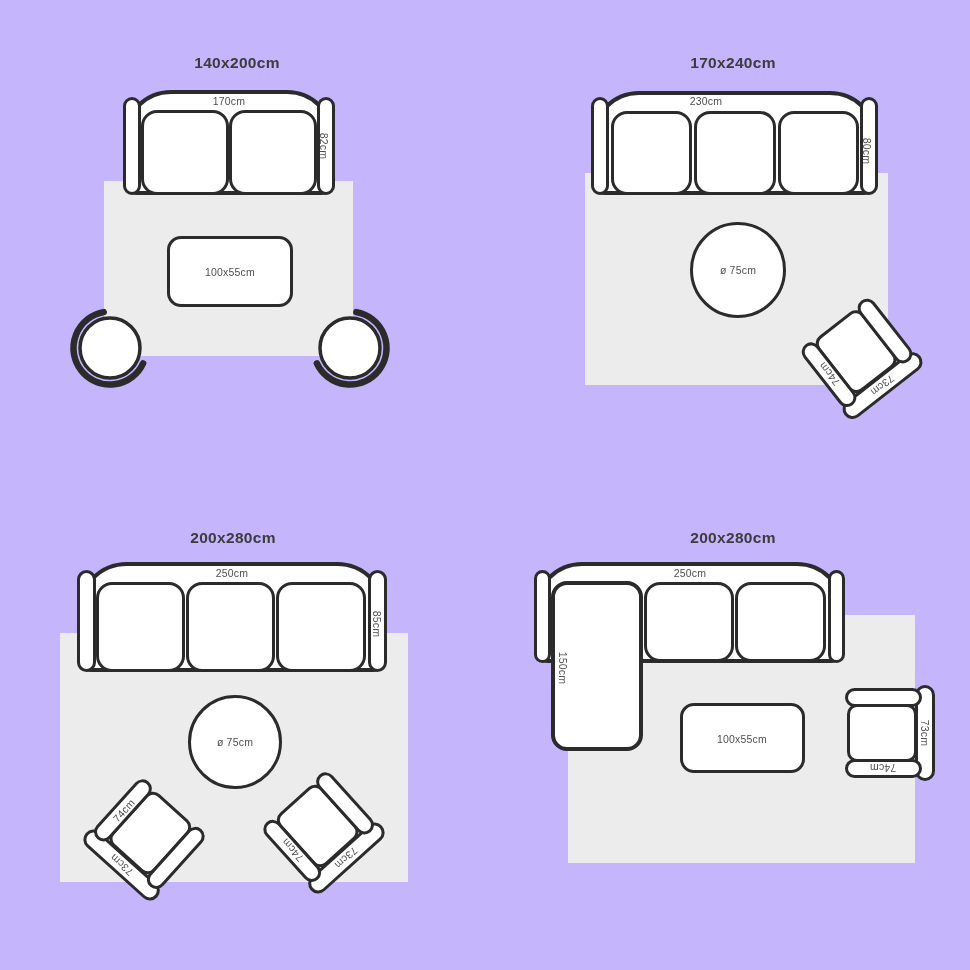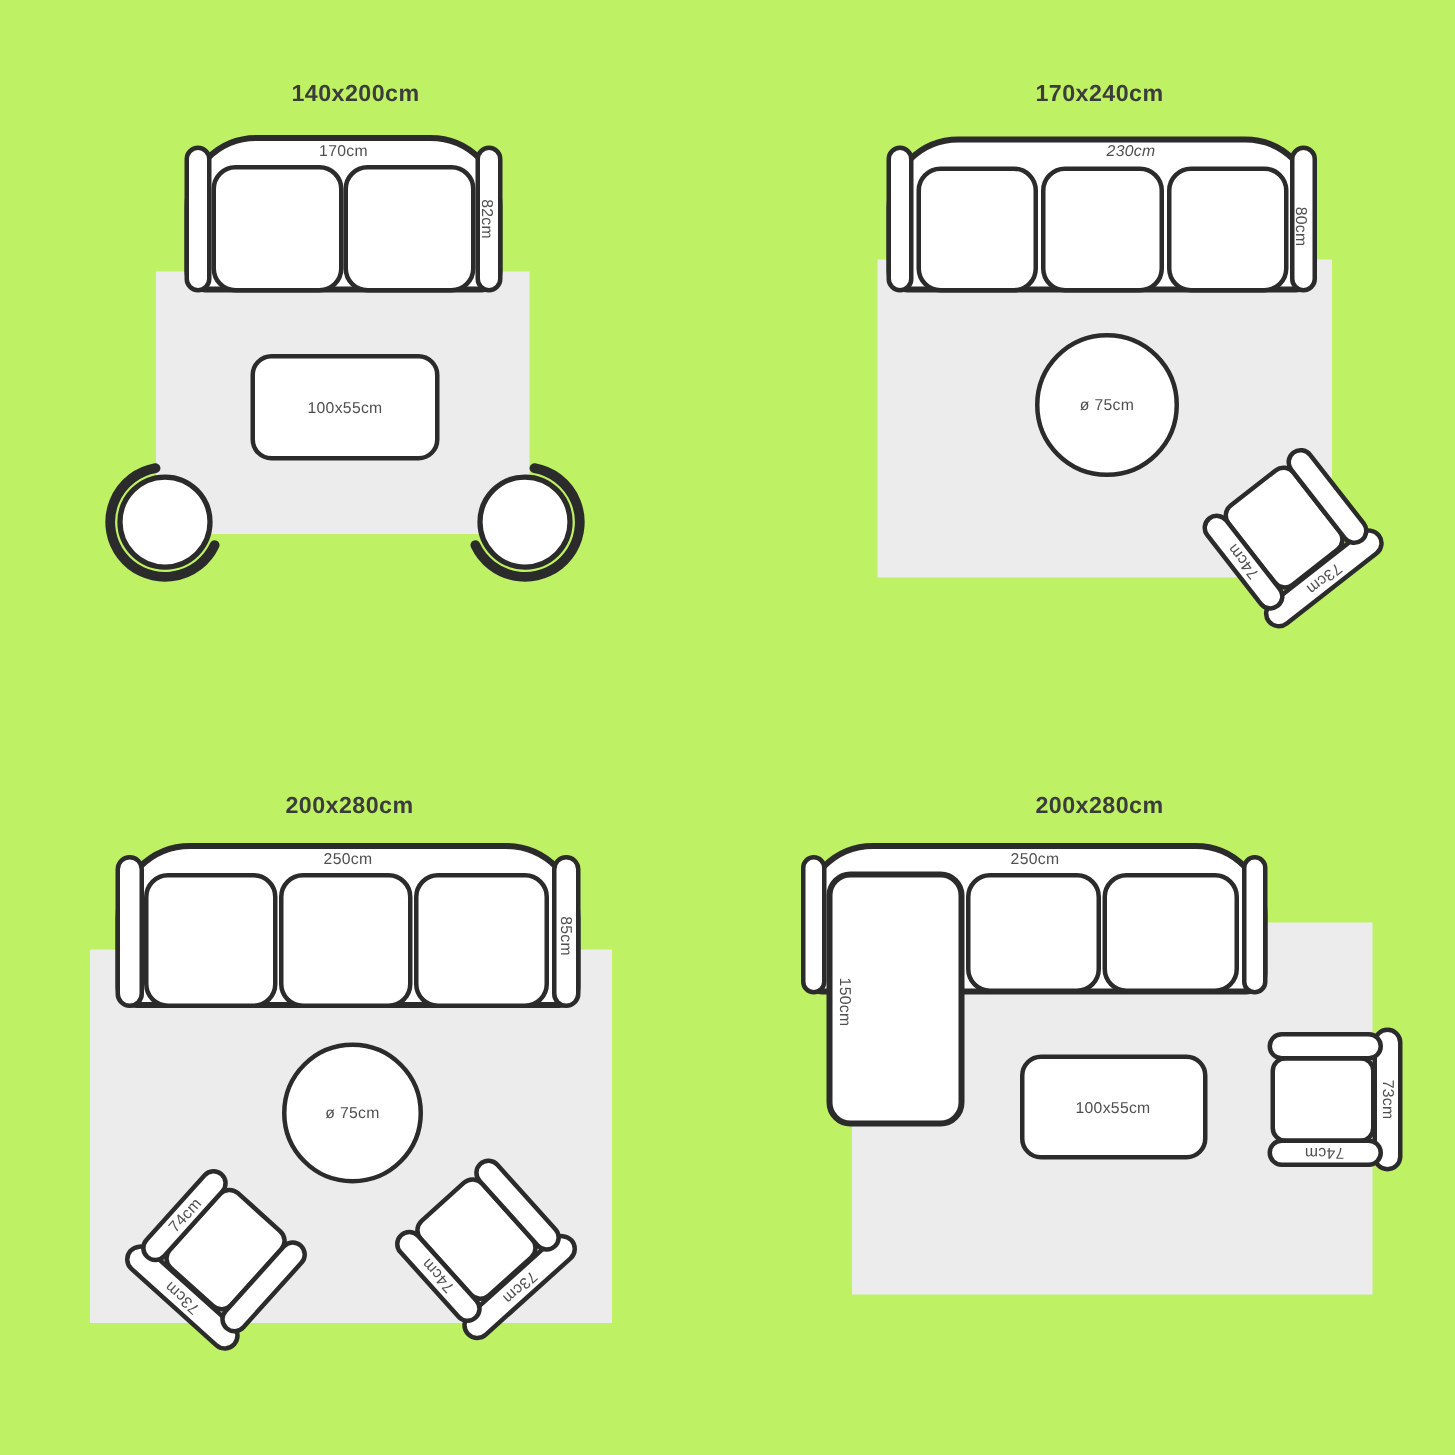--- a/index.html
+++ b/index.html
@@ -1,16 +1,16 @@
 <!DOCTYPE html>
 <html><head>
 <meta charset="utf-8">
 <style>
   html,body{margin:0;padding:0;background:#fff;font-family:"Liberation Sans",sans-serif;}
-  .canvas{position:relative;width:970px;height:970px;background:#bef264;overflow:hidden;}
+  .canvas{position:relative;width:970px;height:970px;background:#c4b5fd;overflow:hidden;}
   .quadrant{position:absolute;inset:0;}
   .abs{position:absolute;box-sizing:border-box;}
   .rug{background:#ececec;}
   .shape{background:#ffffff;border:3.5px solid #2b2b2b;}
   .thick{border-width:4px;}
   .sofa-outer{border-radius:48px 48px 14px 14px;}
   .sofa-arm{border-radius:10px;}
   .cushion{border-radius:16px;}
   .round{border-radius:50%;}
   .table-rect{border-radius:14px;}
@@ -59,21 +59,21 @@
   <section class="quadrant">
     <div class="abs qtitle" style="left:733px;top:63px;">170x240cm</div>
     <div class="abs rug" style="left:585px;top:173px;width:303px;height:212px;"></div>
 
     <div class="abs shape thick sofa-outer" style="left:591px;top:91px;width:287px;height:104px;"></div>
     <div class="abs shape sofa-arm" style="left:591px;top:97px;width:18px;height:98px;"></div>
     <div class="abs shape sofa-arm" style="left:860px;top:97px;width:18px;height:98px;"></div>
     <div class="abs shape cushion" style="left:611px;top:111px;width:81px;height:84px;"></div>
     <div class="abs shape cushion" style="left:694px;top:111px;width:82px;height:84px;"></div>
     <div class="abs shape cushion" style="left:778px;top:111px;width:81px;height:84px;"></div>
-    <div class="abs dim" style="left:754px;top:101px;font-style:italic;">230cm</div>
+    <div class="abs dim" style="left:706px;top:101px;">230cm</div>
     <div class="abs dim rot90" style="left:867px;top:151px;">80cm</div>
 
     <div class="abs shape round" style="left:690px;top:222px;width:96px;height:96px;"></div>
     <div class="abs dim" style="left:738px;top:270px;">ø 75cm</div>
 
     <div class="abs chair" style="left:816px;top:313px;transform:rotate(-38deg);">
       <div class="abs shape seat"></div>
       <div class="abs shape back"></div>
       <div class="abs shape arm-l"></div>
       <div class="abs shape arm-r"></div>

